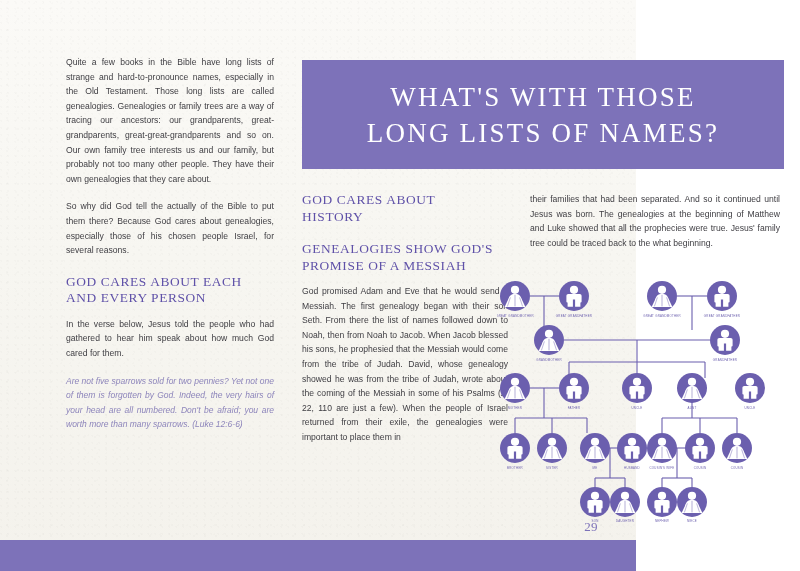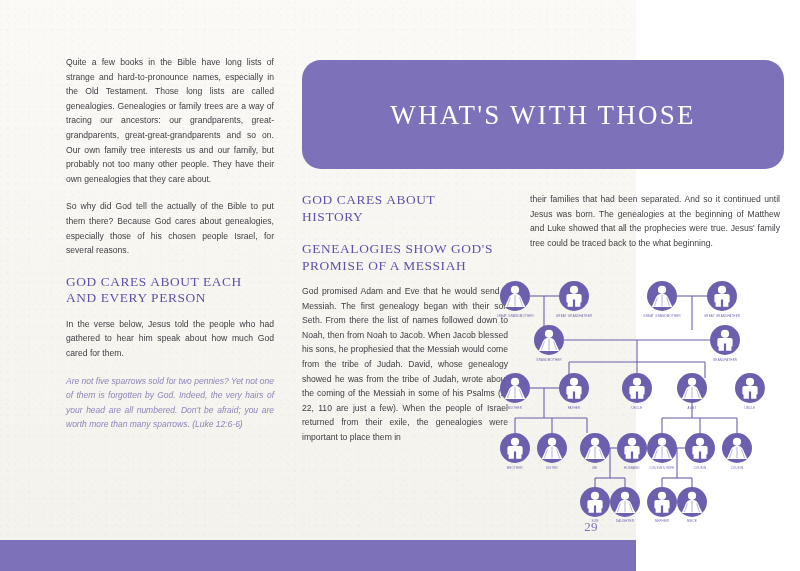--- a/index.html
+++ b/index.html
@@ -50,21 +50,21 @@
     font-size:13.4px;line-height:16.5px;
     letter-spacing:.6px;
     font-weight:normal;
     text-transform:uppercase;
   }
   h2.head.first{margin-top:16px;}
   
   .banner{
     position:absolute;left:302px;top:60px;width:482px;height:109px;
     background:#7d72b9;
-    display:flex;align-items:center;justify-content:center;border-radius:19px;
+    display:flex;align-items:center;justify-content:center;
   }
   .banner h1{
     margin:0;color:#ffffff;text-align:center;
     font-family:"Liberation Serif", serif;
     font-weight:normal;
     font-size:27px;line-height:36px;
     letter-spacing:2.2px;
     text-transform:uppercase;
   }
   
@@ -95,20 +95,21 @@
     <p class="body">Quite a few books in the Bible have long lists of strange and hard-to-pronounce names, especially in the Old Testament. Those long lists are called genealogies. Genealogies or family trees are a way of tracing our ancestors: our grandparents, great-grandparents, great-great-grandparents and so on. Our own family tree interests us and our family, but probably not too many other people. They have their own genealogies that they care about.</p>
     <p class="body">So why did God tell the actually of the Bible to put them there? Because God cares about genealogies, especially those of his chosen people Israel, for several reasons.</p>
     <h2 class="head first">God cares about each and every person</h2>
     <p class="body">In the verse below, Jesus told the people who had gathered to hear him speak about how much God cared for them.</p>
     <p class="quote">Are not five sparrows sold for two pennies? Yet not one of them is forgotten by God. Indeed, the very hairs of your head are all numbered. Don't be afraid; you are worth more than many sparrows. (Luke 12:6-6)</p>
   </div>
 
   <div class="banner">
     <h1>
       <span>What's with those</span><br>
+      <span>Long lists of names?</span>
     </h1>
   </div>
 
   <div class="col-mid">
     <h2 class="head">God cares about history</h2>
     <h2 class="head second">Genealogies show God's promise of a Messiah</h2>
     <p class="body">God promised Adam and Eve that he would send a Messiah. The first genealogy began with their son Seth. From there the list of names followed down to Noah, then from Noah to Jacob. When Jacob blessed his sons, he prophesied that the Messiah would come from the tribe of Judah. David, whose genealogy showed he was from the tribe of Judah, wrote about the coming of the Messiah in some of his Psalms (2, 22, 110 are just a few). When the people of Israel returned from their exile, the genealogies were important to place them in</p>
   </div>
 
   <div class="col-right">

